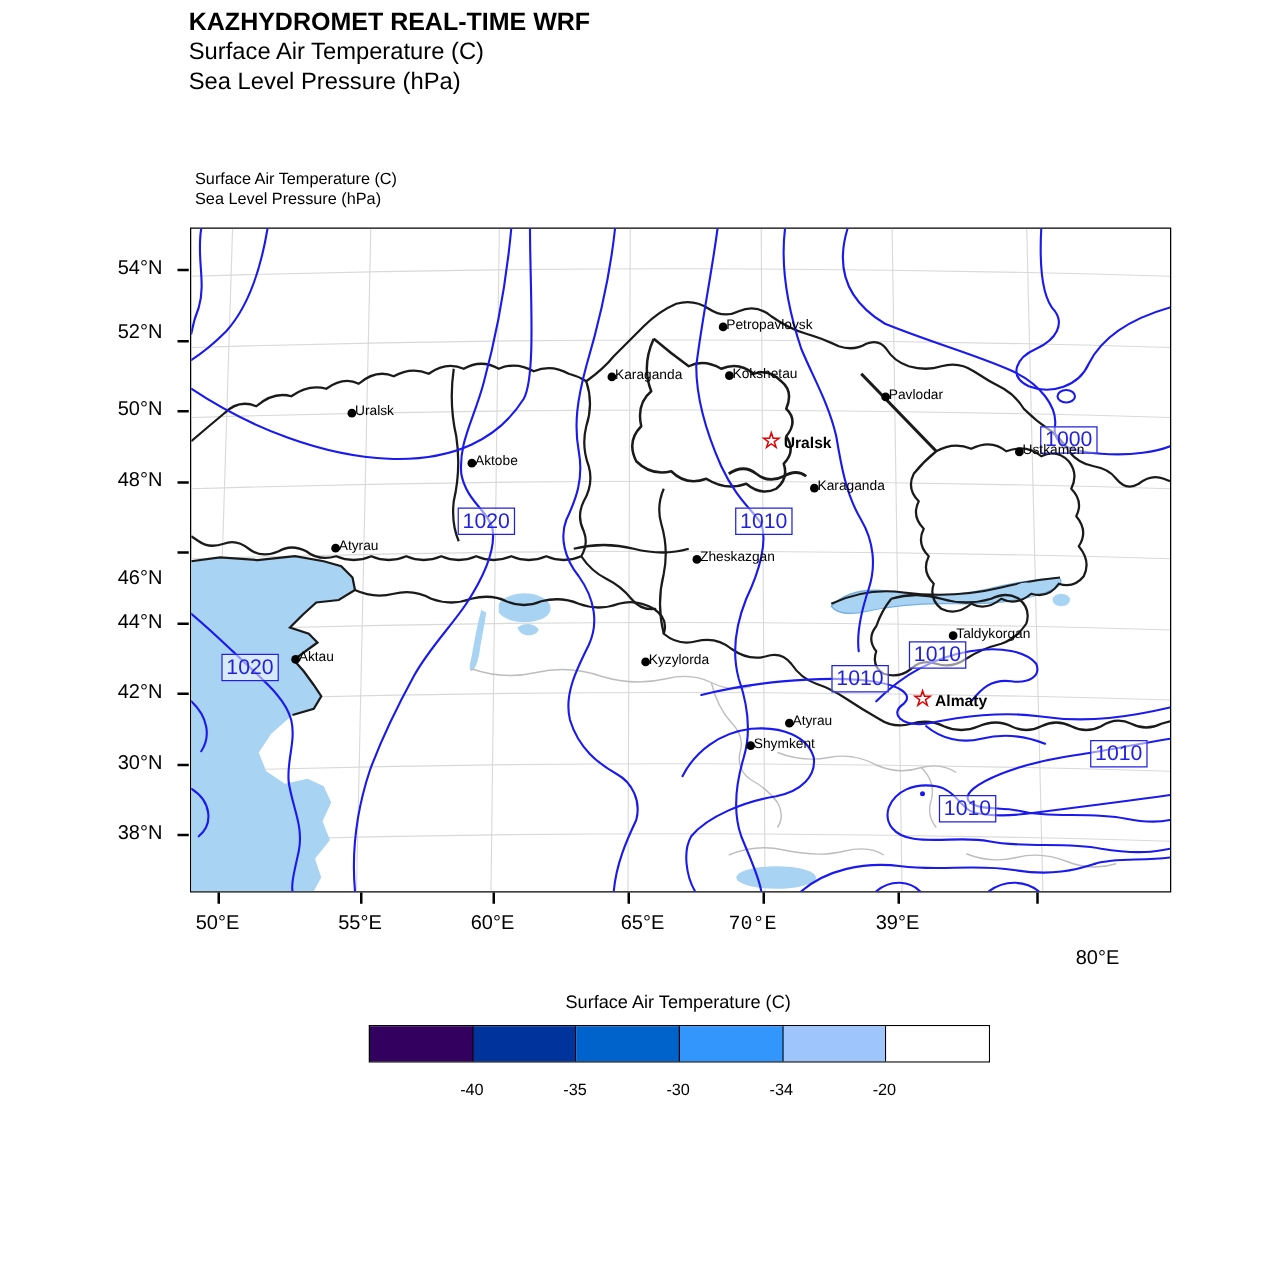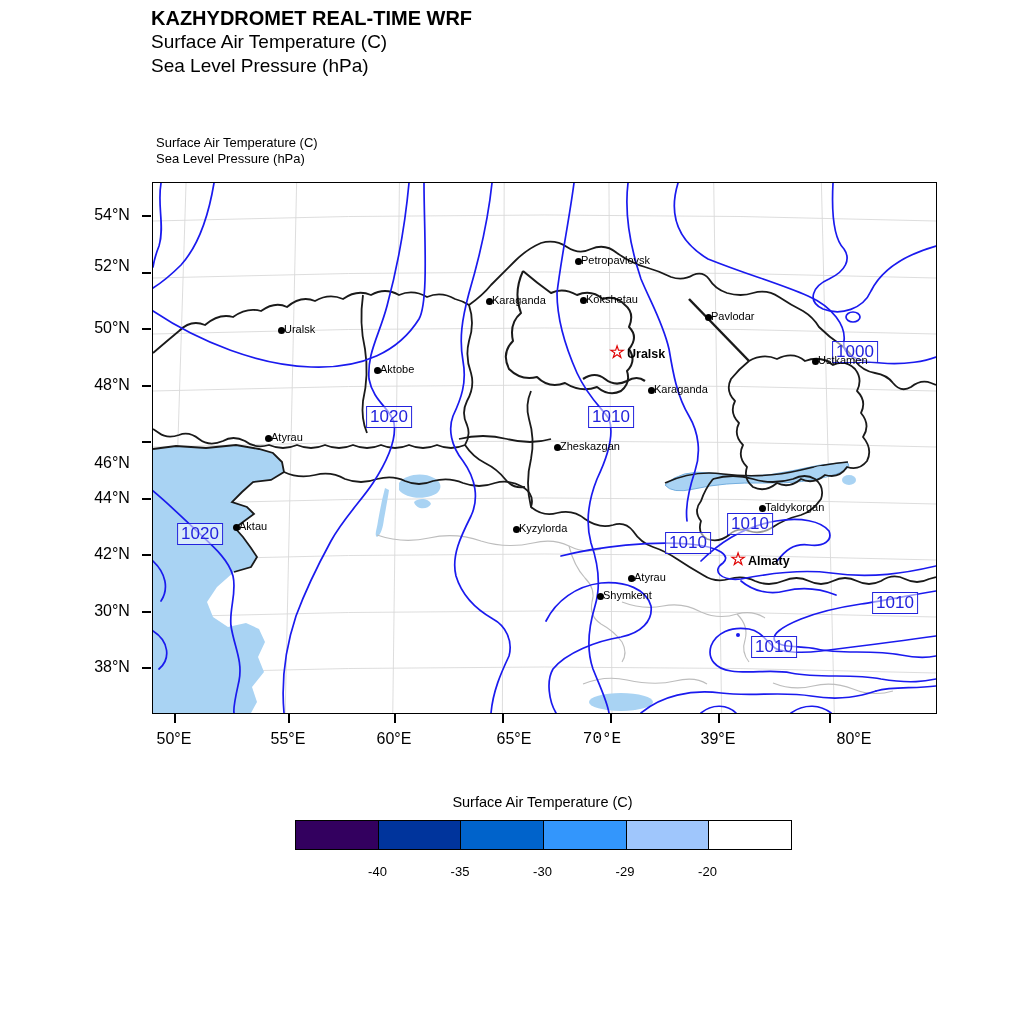--- a/index.html
+++ b/index.html
@@ -161,21 +161,21 @@
       <div class="xlabel" style="left: 288px;">55°E</div>
       <div class="xtick" style="left: 394px;"></div>
       <div class="xlabel" style="left: 394px;">60°E</div>
       <div class="xtick" style="left: 502px;"></div>
       <div class="xlabel" style="left: 514px;">65°E</div>
       <div class="xtick" style="left: 610px;"></div>
       <div class="xlabel" style="left: 602px; font-family: Liberation Mono, monospace;">70°E</div>
       <div class="xtick" style="left: 718px;"></div>
       <div class="xlabel" style="left: 718px;">39°E</div>
       <div class="xtick" style="left: 829px;"></div>
-      <div class="xlabel" style="left: 854px;">80°E</div>
+      <div class="xlabel" style="left: 878px; margin-top: 28px;">80°E</div>
     </div>
   <div>
       <div class="city" style="left: 578px; top: 261px;">
         <div class="city-dot"></div>
         <div class="city-label">Petropavlovsk</div>
       </div>
       <div class="city" style="left: 489px; top: 301px;">
         <div class="city-dot"></div>
         <div class="city-label">Karaganda</div>
       </div>
@@ -257,17 +257,17 @@
       <div class="cseg" style="background: rgb(0, 52, 156);"></div>
       <div class="cseg" style="background: rgb(0, 99, 203);"></div>
       <div class="cseg" style="background: rgb(51, 150, 252);"></div>
       <div class="cseg" style="background: rgb(159, 198, 252);"></div>
       <div class="cseg" style="background: rgb(255, 255, 255);"></div>
     </div>
   <div>
       <div class="cbar-label" style="left: 377.5px;">-40</div>
       <div class="cbar-label" style="left: 460px;">-35</div>
       <div class="cbar-label" style="left: 542.5px;">-30</div>
-      <div class="cbar-label" style="left: 625px;">-29</div>
+      <div class="cbar-label" style="left: 625px;">-34</div>
       <div class="cbar-label" style="left: 707.5px;">-20</div>
     </div>
 
 </div>
 
 </body></html>

